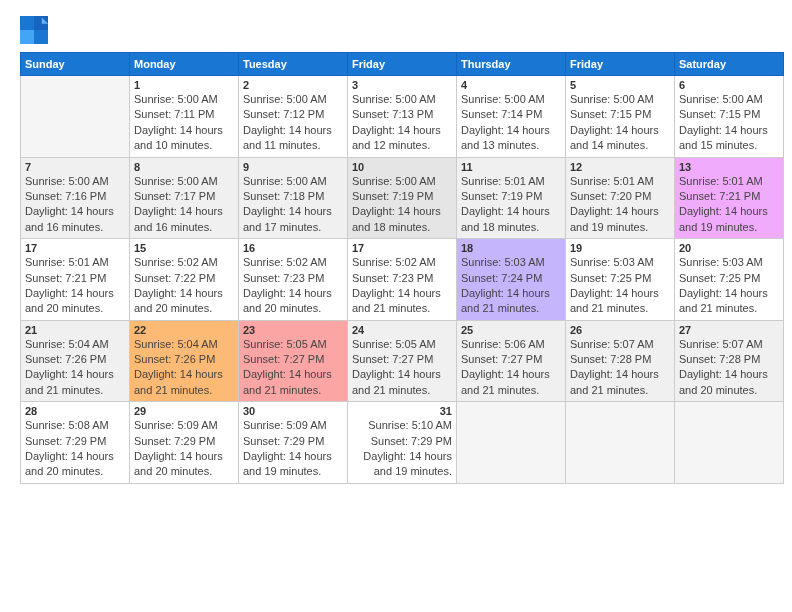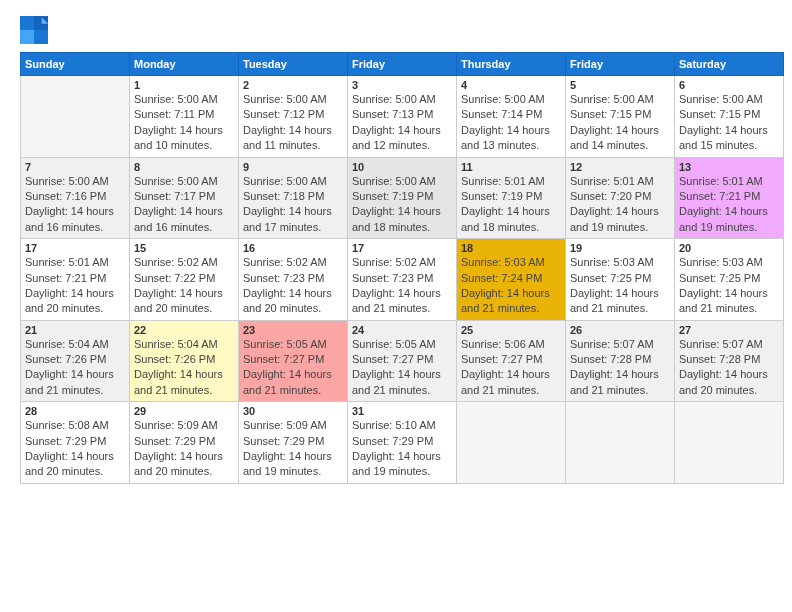--- a/index.html
+++ b/index.html
@@ -208,39 +208,39 @@
             <div class="day-info">Sunrise: 5:02 AM<br>Sunset: 7:22 PM<br>Daylight: 14 hours<br>and 20 minutes.</div>
           </td>
           <td style="background-color: rgb(255, 255, 255);">
             <span class="day-number">16</span>
             <div class="day-info">Sunrise: 5:02 AM<br>Sunset: 7:23 PM<br>Daylight: 14 hours<br>and 20 minutes.</div>
           </td>
           <td style="background-color: rgb(255, 255, 255); margin-top: 9px;">
             <span class="day-number">17</span>
             <div class="day-info">Sunrise: 5:02 AM<br>Sunset: 7:23 PM<br>Daylight: 14 hours<br>and 21 minutes.</div>
           </td>
-          <td style="background-color: #eab308;">
+          <td style="background-color: #c4b5fd;">
             <span class="day-number">18</span>
             <div class="day-info">Sunrise: 5:03 AM<br>Sunset: 7:24 PM<br>Daylight: 14 hours<br>and 21 minutes.</div>
           </td>
           <td style="background-color: rgb(255, 255, 255);">
             <span class="day-number">19</span>
             <div class="day-info">Sunrise: 5:03 AM<br>Sunset: 7:25 PM<br>Daylight: 14 hours<br>and 21 minutes.</div>
           </td>
           <td style="background-color: rgb(255, 255, 255); margin-top: 44px;">
             <span class="day-number">20</span>
             <div class="day-info">Sunrise: 5:03 AM<br>Sunset: 7:25 PM<br>Daylight: 14 hours<br>and 21 minutes.</div>
           </td>
         </tr>
         <tr>
           <td style="background-color: rgb(240, 240, 240);">
             <span class="day-number">21</span>
             <div class="day-info">Sunrise: 5:04 AM<br>Sunset: 7:26 PM<br>Daylight: 14 hours<br>and 21 minutes.</div>
           </td>
-          <td style="background-color: #fef9c3;">
+          <td style="background-color: #fdba74;">
             <span class="day-number">22</span>
             <div class="day-info">Sunrise: 5:04 AM<br>Sunset: 7:26 PM<br>Daylight: 14 hours<br>and 21 minutes.</div>
           </td>
           <td style="background-color: #fca5a5; margin-top: 13px;">
             <span class="day-number">23</span>
             <div class="day-info">Sunrise: 5:05 AM<br>Sunset: 7:27 PM<br>Daylight: 14 hours<br>and 21 minutes.</div>
           </td>
           <td style="background-color: rgb(240, 240, 240);">
             <span class="day-number">24</span>
             <div class="day-info">Sunrise: 5:05 AM<br>Sunset: 7:27 PM<br>Daylight: 14 hours<br>and 21 minutes.</div>
@@ -264,21 +264,21 @@
             <div class="day-info">Sunrise: 5:08 AM<br>Sunset: 7:29 PM<br>Daylight: 14 hours<br>and 20 minutes.</div>
           </td>
           <td style="background-color: rgb(255, 255, 255);">
             <span class="day-number">29</span>
             <div class="day-info">Sunrise: 5:09 AM<br>Sunset: 7:29 PM<br>Daylight: 14 hours<br>and 20 minutes.</div>
           </td>
           <td style="background-color: rgb(255, 255, 255);">
             <span class="day-number">30</span>
             <div class="day-info">Sunrise: 5:09 AM<br>Sunset: 7:29 PM<br>Daylight: 14 hours<br>and 19 minutes.</div>
           </td>
-          <td style="background-color: rgb(255, 255, 255);">
+          <td style="background-color: rgb(255, 255, 255); text-align: right;">
             <span class="day-number">31</span>
             <div class="day-info">Sunrise: 5:10 AM<br>Sunset: 7:29 PM<br>Daylight: 14 hours<br>and 19 minutes.</div>
           </td>
           <td class="empty-cell" style="background-color: rgb(245, 245, 245);"></td>
           <td class="empty-cell" style="background-color: rgb(245, 245, 245);"></td>
           <td class="empty-cell" style="background-color: rgb(245, 245, 245);"></td>
         </tr>
       </tbody>
   </table>
 </div>

